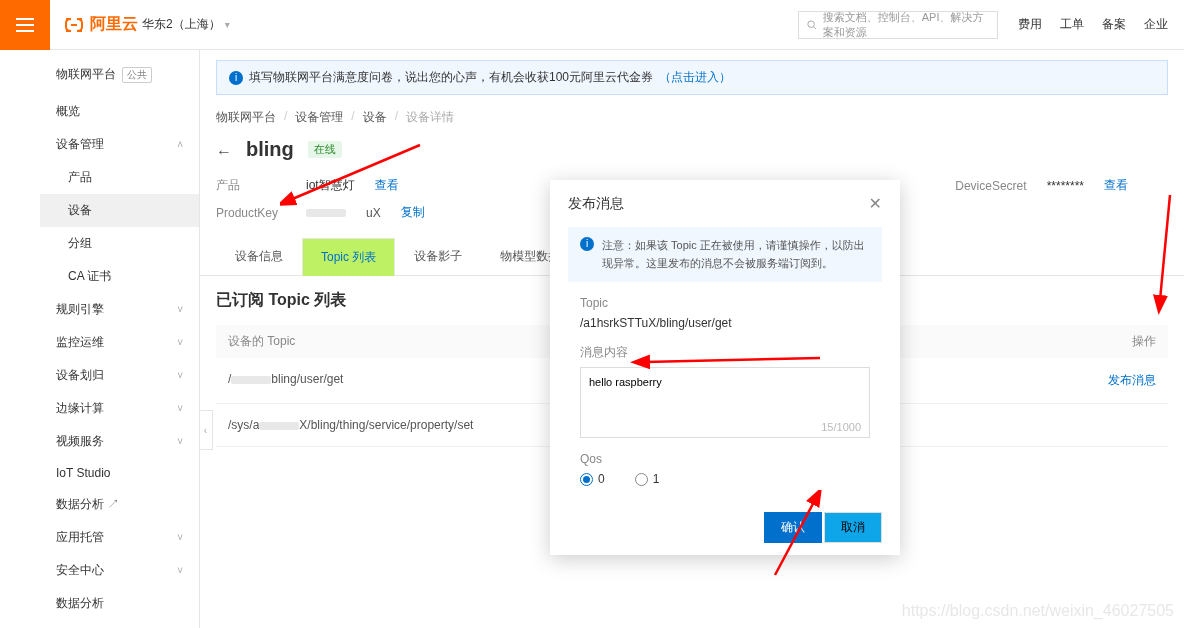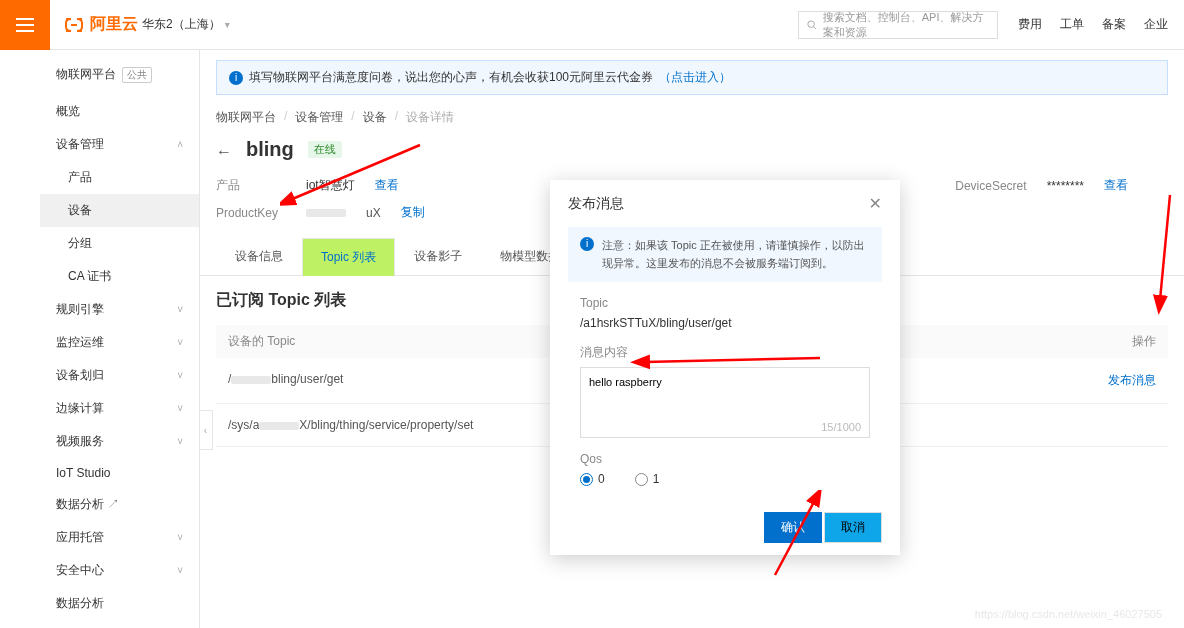--- a/index.html
+++ b/index.html
@@ -82,21 +82,21 @@
 .radio-circle { width: 13px; height: 13px; border: 1px solid #888; border-radius: 50%; display: inline-flex; align-items: center; justify-content: center; }
 .radio-circle.checked { border-color: #0070cc; }
 .radio-circle.checked::after { content: ""; width: 7px; height: 7px; background: #0070cc; border-radius: 50%; }
 .modal-foot { padding: 12px 18px; display: flex; justify-content: flex-end; gap: 2px; }
 .btn { padding: 6px 16px; font-size: 12px; cursor: pointer; border: 1px solid #ddd; background: #0ea5e9; }
 .btn.primary { background: #0070cc; color: #fff; border-color: #0070cc; }
 
 
 .arrow-svg { position: absolute; pointer-events: none; }
 
-.watermark { position: absolute; right: 22px; bottom: 8px; color: #ddd; font-size: 11px; opacity: 0.7; }
+.watermark { position: absolute; right: 10px; bottom: 8px; color: #ddd; font-size: 16px; opacity: 0.7; }
 
 .masked { display: inline-block; width: 40px; height: 8px; background: #e8e8e8; border-radius: 2px; vertical-align: middle; }
 </style>
 </head>
 <body>
 
 <div class="topbar">
   <div class="hamburger">
     <div class="hamburger-lines">
         <span></span>

